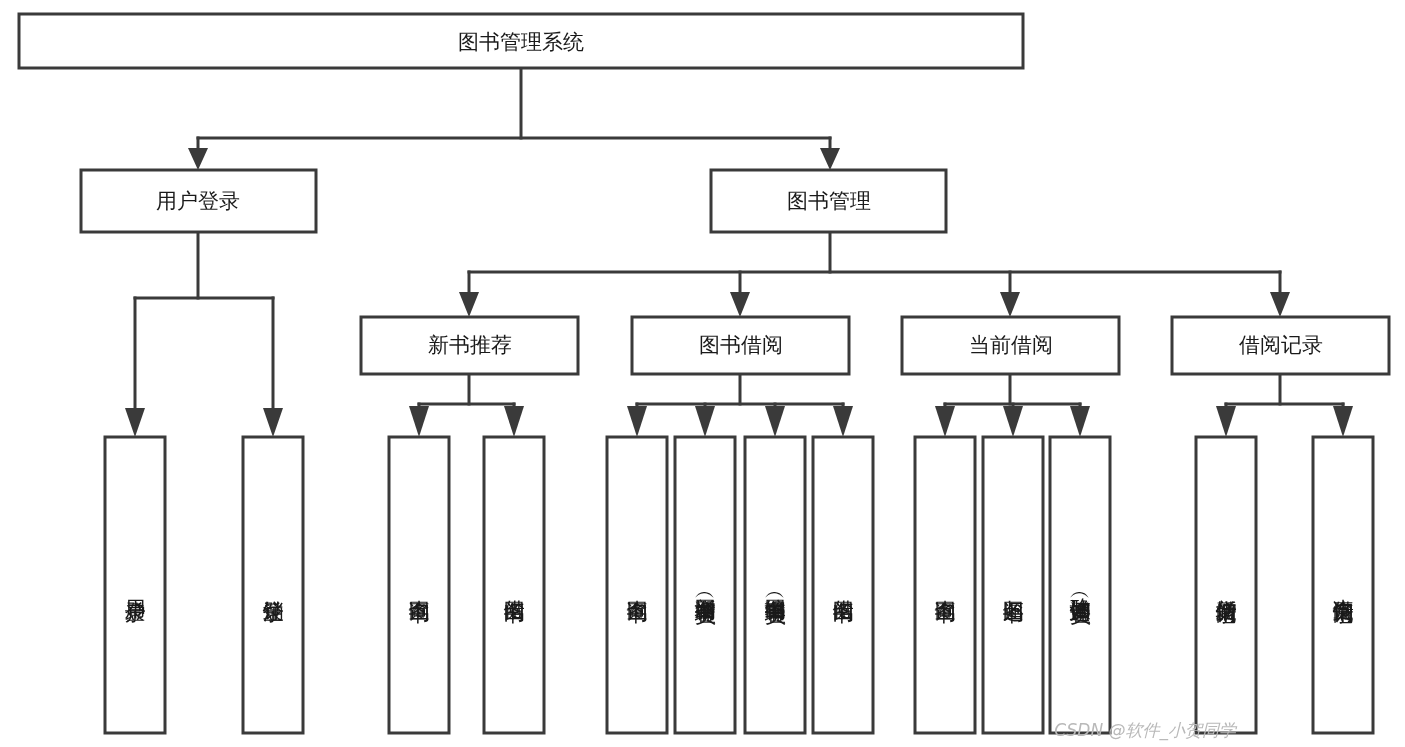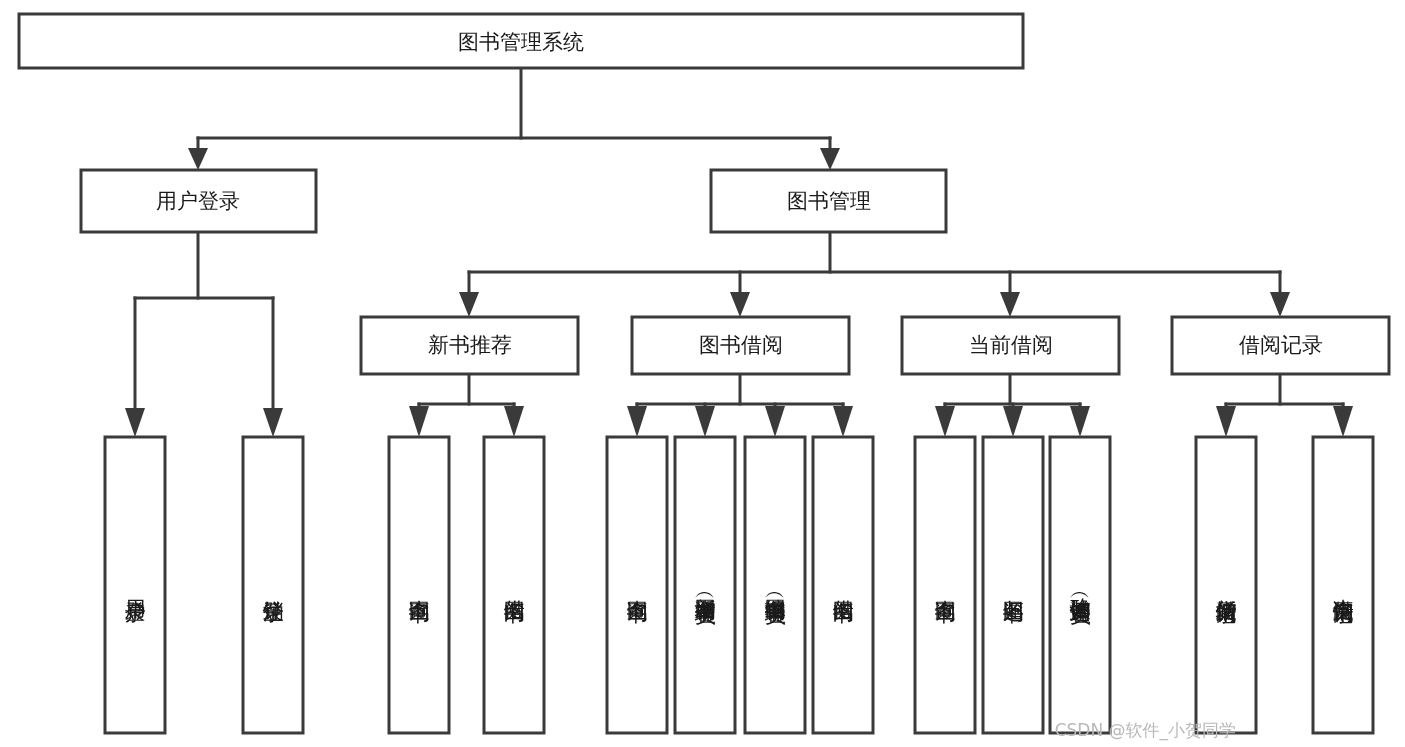--- a/index.html
+++ b/index.html
@@ -65,20 +65,21 @@
     pointer-events: none;
   }
   .watermark {
     position: absolute;
     right: 8px;
     bottom: 5px;
     font-family: "DejaVu Sans", "Liberation Sans", sans-serif;
     font-size: 17px;
     color: #b9b9b9;
     white-space: nowrap;
+    font-style: italic;
   }
 </style>
 </head>
 <body>
 
 <div id="chart-root">
 
   <svg class="diagram" viewBox="0 0 1405 747">
 
     <g>

